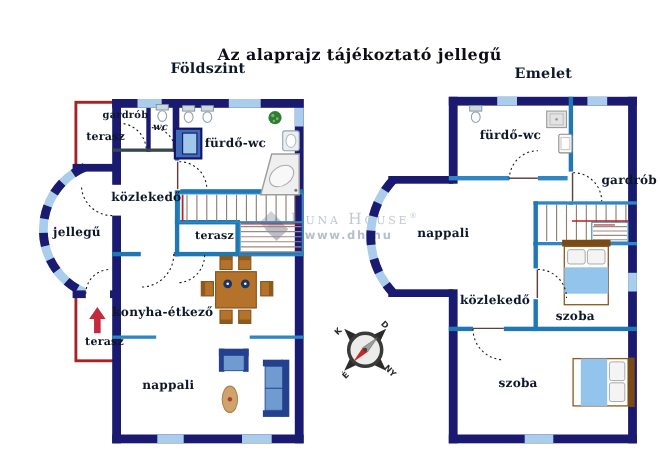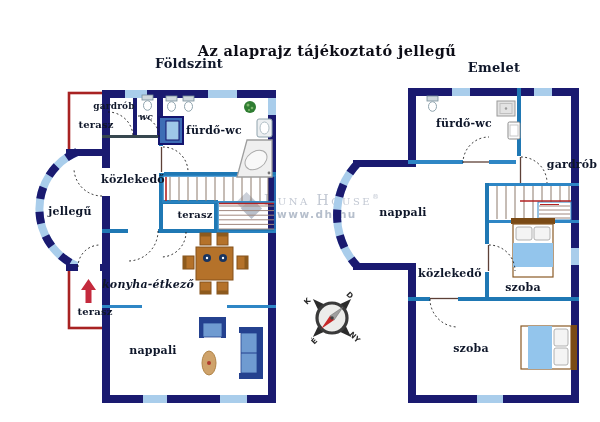--- a/index.html
+++ b/index.html
@@ -296,21 +296,21 @@
   <div class="lbl floor" style="left:189px;top:63px;">Földszint</div>
   <div class="lbl floor" style="left:494px;top:67px;">Emelet</div>
 
   <div class="lbl sm" style="left:114px;top:106px;">gardrób</div>
   <div class="lbl sm" style="left:146px;top:117px;font-style:italic;">wc</div>
   <div class="lbl md" style="left:88px;top:125px;">terasz</div>
   <div class="lbl" style="left:214px;top:130px;">fürdő-wc</div>
   <div class="lbl" style="left:133px;top:179px;">közlekedő</div>
   <div class="lbl" style="left:70px;top:211px;">jellegű</div>
   <div class="lbl md" style="left:187px;top:215px;">terasz</div>
-  <div class="lbl" style="left:148px;top:284px;font-style:italic;">konyha-étkező</div>
+  <div class="lbl" style="left:148px;top:284px;">konyha-étkező</div>
   <div class="lbl md" style="left:87px;top:312px;">terasz</div>
   <div class="lbl" style="left:153px;top:350px;">nappali</div>
 
   <div class="lbl" style="left:464px;top:123px;">fürdő-wc</div>
   <div class="lbl" style="left:572px;top:138px;margin-top:26px;">gardrób</div>
   <div class="lbl" style="left:403px;top:212px;">nappali</div>
   <div class="lbl" style="left:450px;top:273px;">közlekedő</div>
   <div class="lbl" style="left:523px;top:287px;">szoba</div>
   <div class="lbl" style="left:471px;top:348px;">szoba</div>
 

